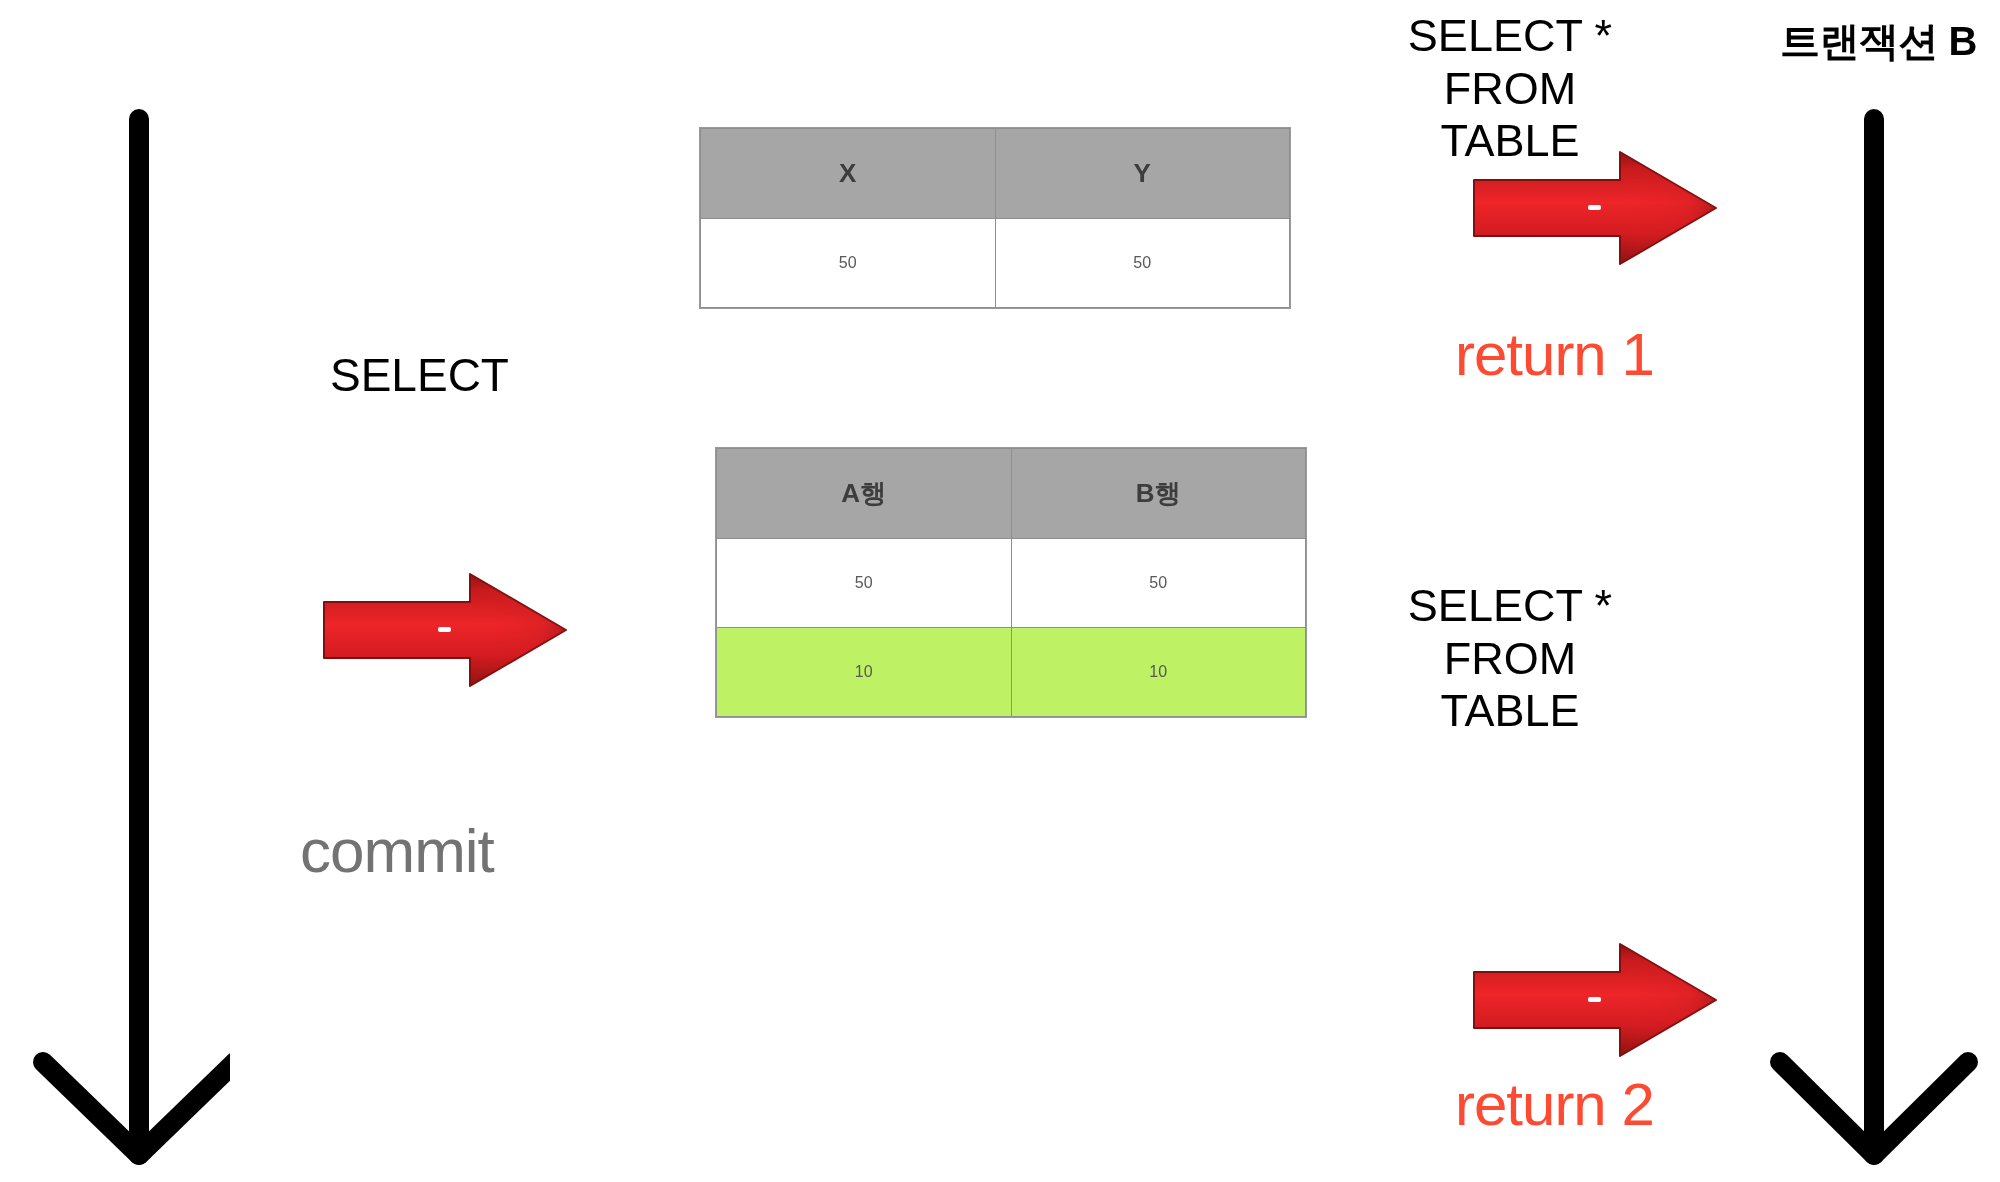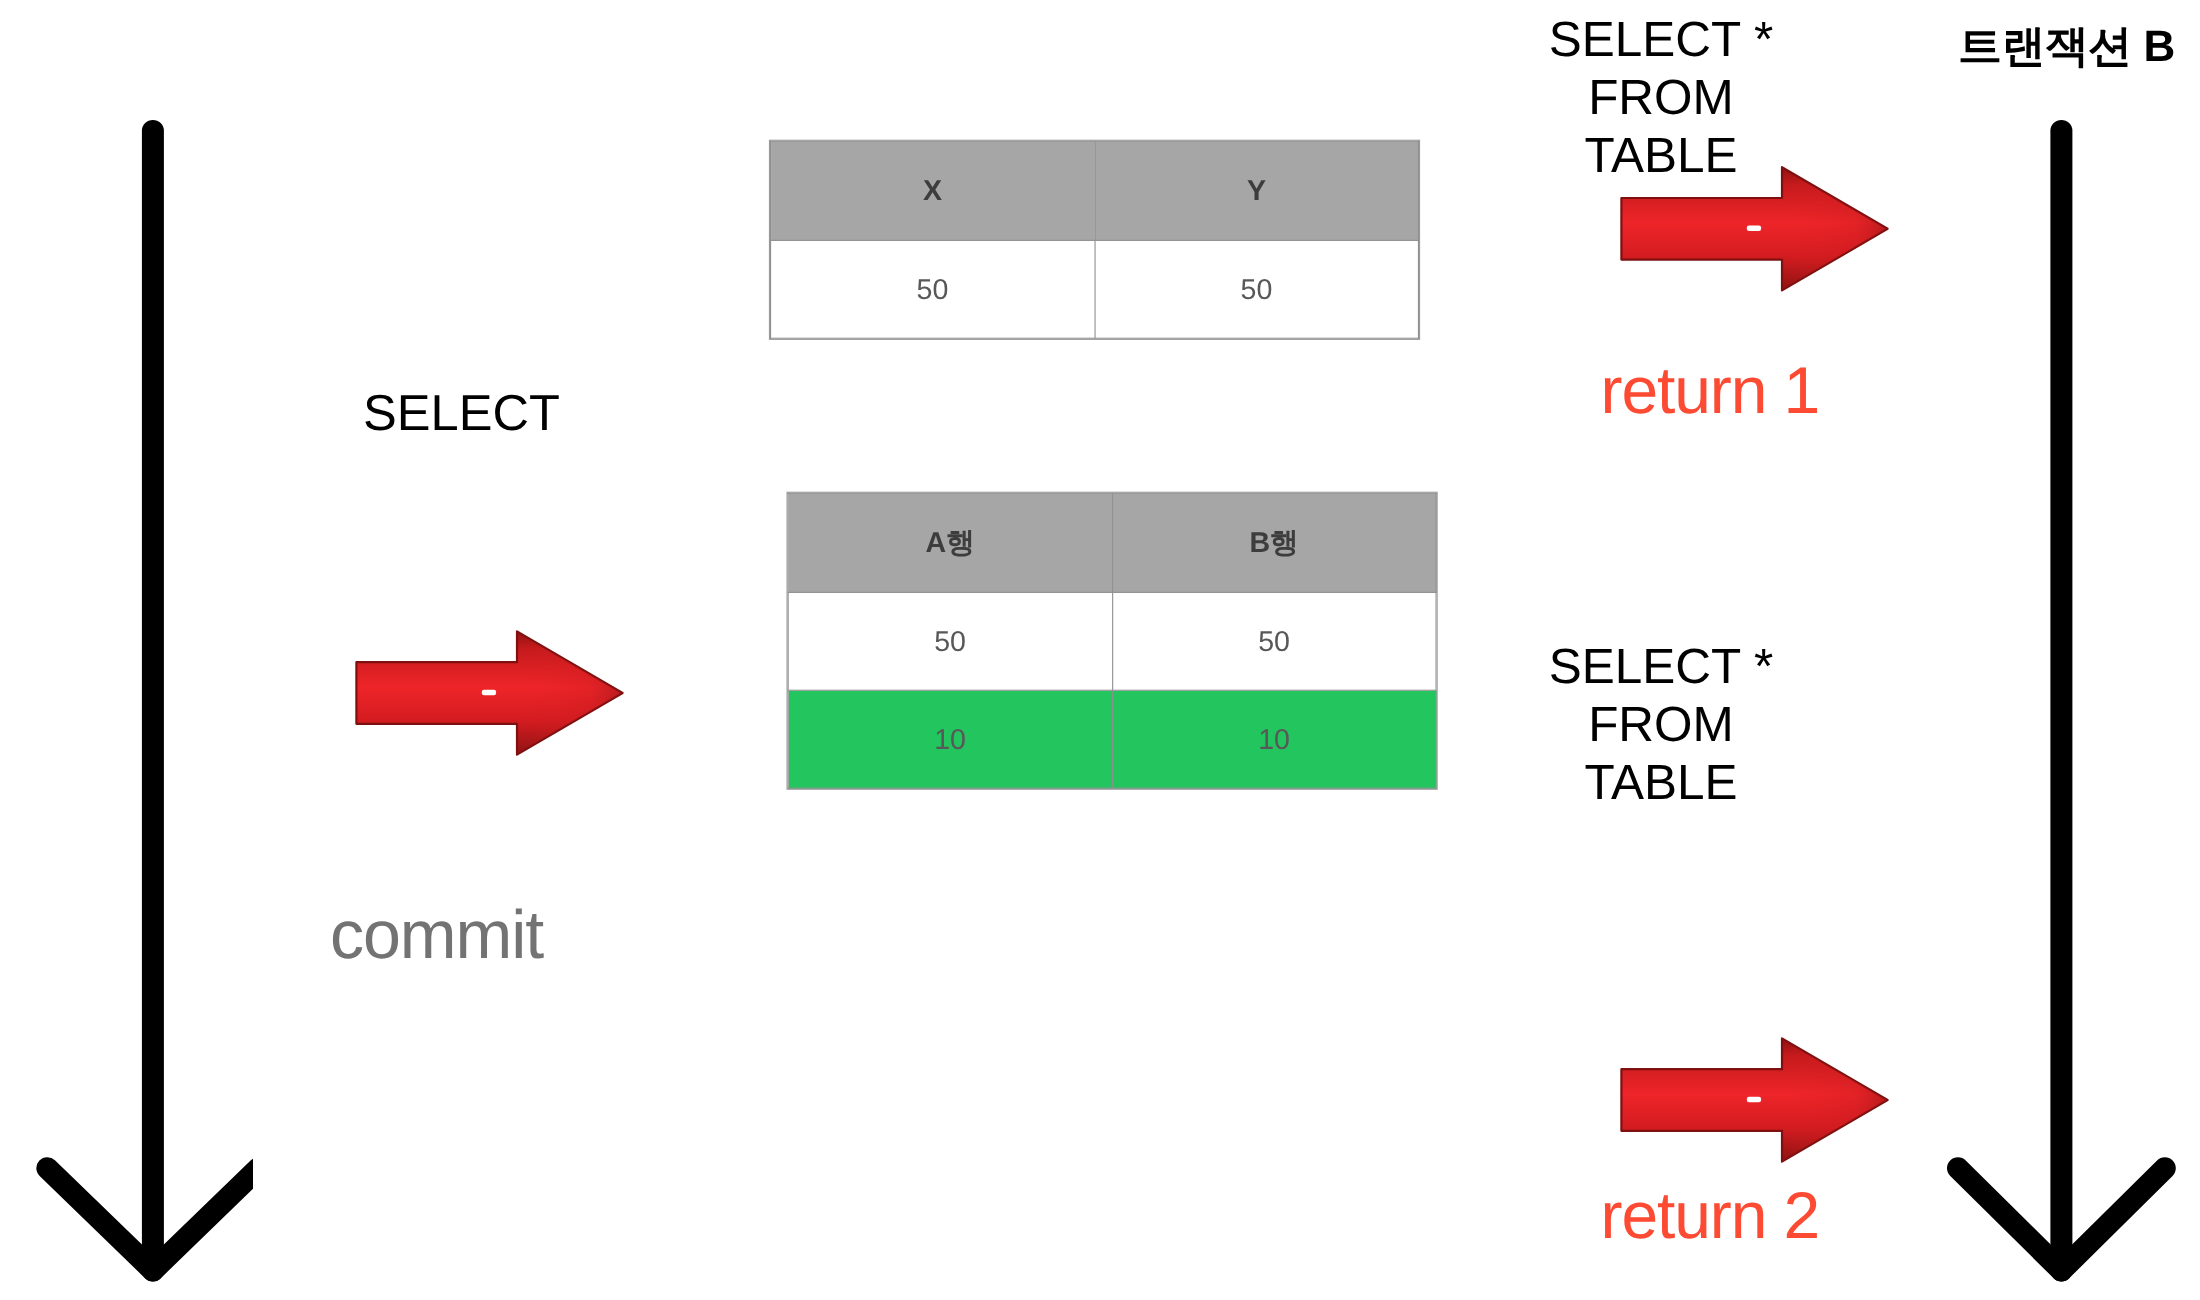--- a/index.html
+++ b/index.html
@@ -83,26 +83,26 @@
     color: #585858;
   }
   .data-table th {
     background: #a6a6a6;
     color: #3d3d3d;
     font-size: 26px;
     font-weight: bold;
     height: 87px;
   }
   .data-table td {
-    font-size: 26px;
+    font-size: 16px;
     font-weight: normal;
     height: 86px;
   }
   .row-alt td {
-    background: #22c55e;
+    background: #bef264;
   }
   .row-plain td {
     background: #ffffff;
   }
 </style>
 </head>
 <body>
 
 <div id="canvas">
 

